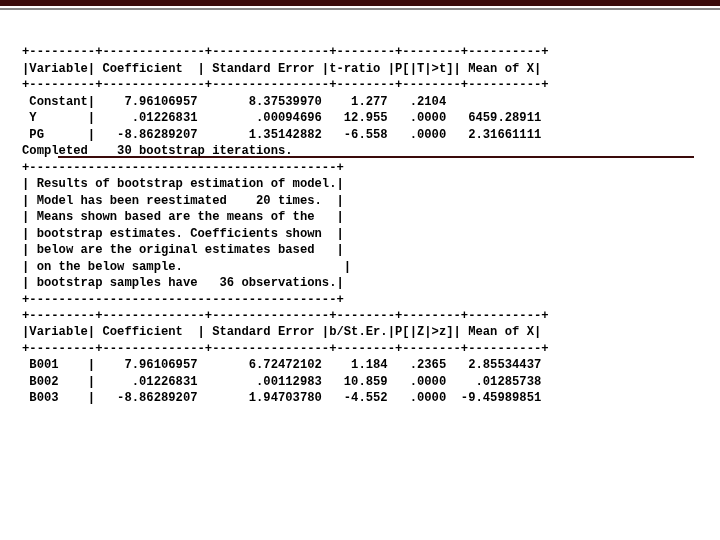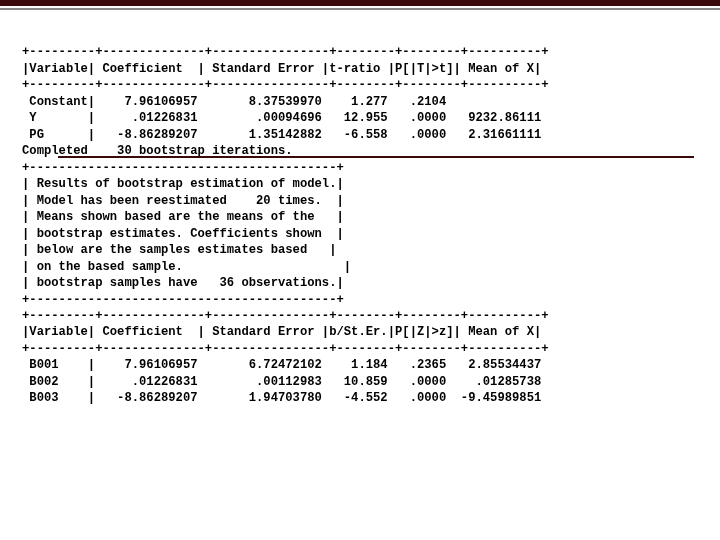--- a/index.html
+++ b/index.html
@@ -28,30 +28,30 @@
 
 <div class="page">
   <div class="rule-dark"></div>
   <div class="rule-sep"></div>
 
   <div class="output">
 <span>+---------+--------------+----------------+--------+--------+----------+</span>
 <span>|Variable| Coefficient  | Standard Error |t-ratio |P[|T|&gt;t]| Mean of X|</span>
 <span>+---------+--------------+----------------+--------+--------+----------+</span>
 <span> Constant|    7.96106957       8.37539970    1.277   .2104</span>
-<span> Y       |     .01226831        .00094696   12.955   .0000   9232.86111</span>
+<span> Y       |     .01226831        .00094696   12.955   .0000   6459.28911</span>
 <span> PG      |   -8.86289207       1.35142882   -6.558   .0000   2.31661111</span>
 <span>Completed    30 bootstrap iterations.</span>
 <span>+------------------------------------------+</span>
 <span>| Results of bootstrap estimation of model.|</span>
 <span>| Model has been reestimated    20 times.  |</span>
 <span>| Means shown based are the means of the   |</span>
 <span>| bootstrap estimates. Coefficients shown  |</span>
-<span>| below are the samples estimates based   |</span>
-<span>| on the based sample.                      |</span>
+<span>| below are the original estimates based   |</span>
+<span>| on the below sample.                      |</span>
 <span>| bootstrap samples have   36 observations.|</span>
 <span>+------------------------------------------+</span>
 <span>+---------+--------------+----------------+--------+--------+----------+</span>
 <span>|Variable| Coefficient  | Standard Error |b/St.Er.|P[|Z|&gt;z]| Mean of X|</span>
 <span>+---------+--------------+----------------+--------+--------+----------+</span>
 <span> B001    |    7.96106957       6.72472102    1.184   .2365   2.85534437</span>
 <span> B002    |     .01226831        .00112983   10.859   .0000    .01285738</span>
 <span> B003    |   -8.86289207       1.94703780   -4.552   .0000  -9.45989851</span>
 </div>
 

